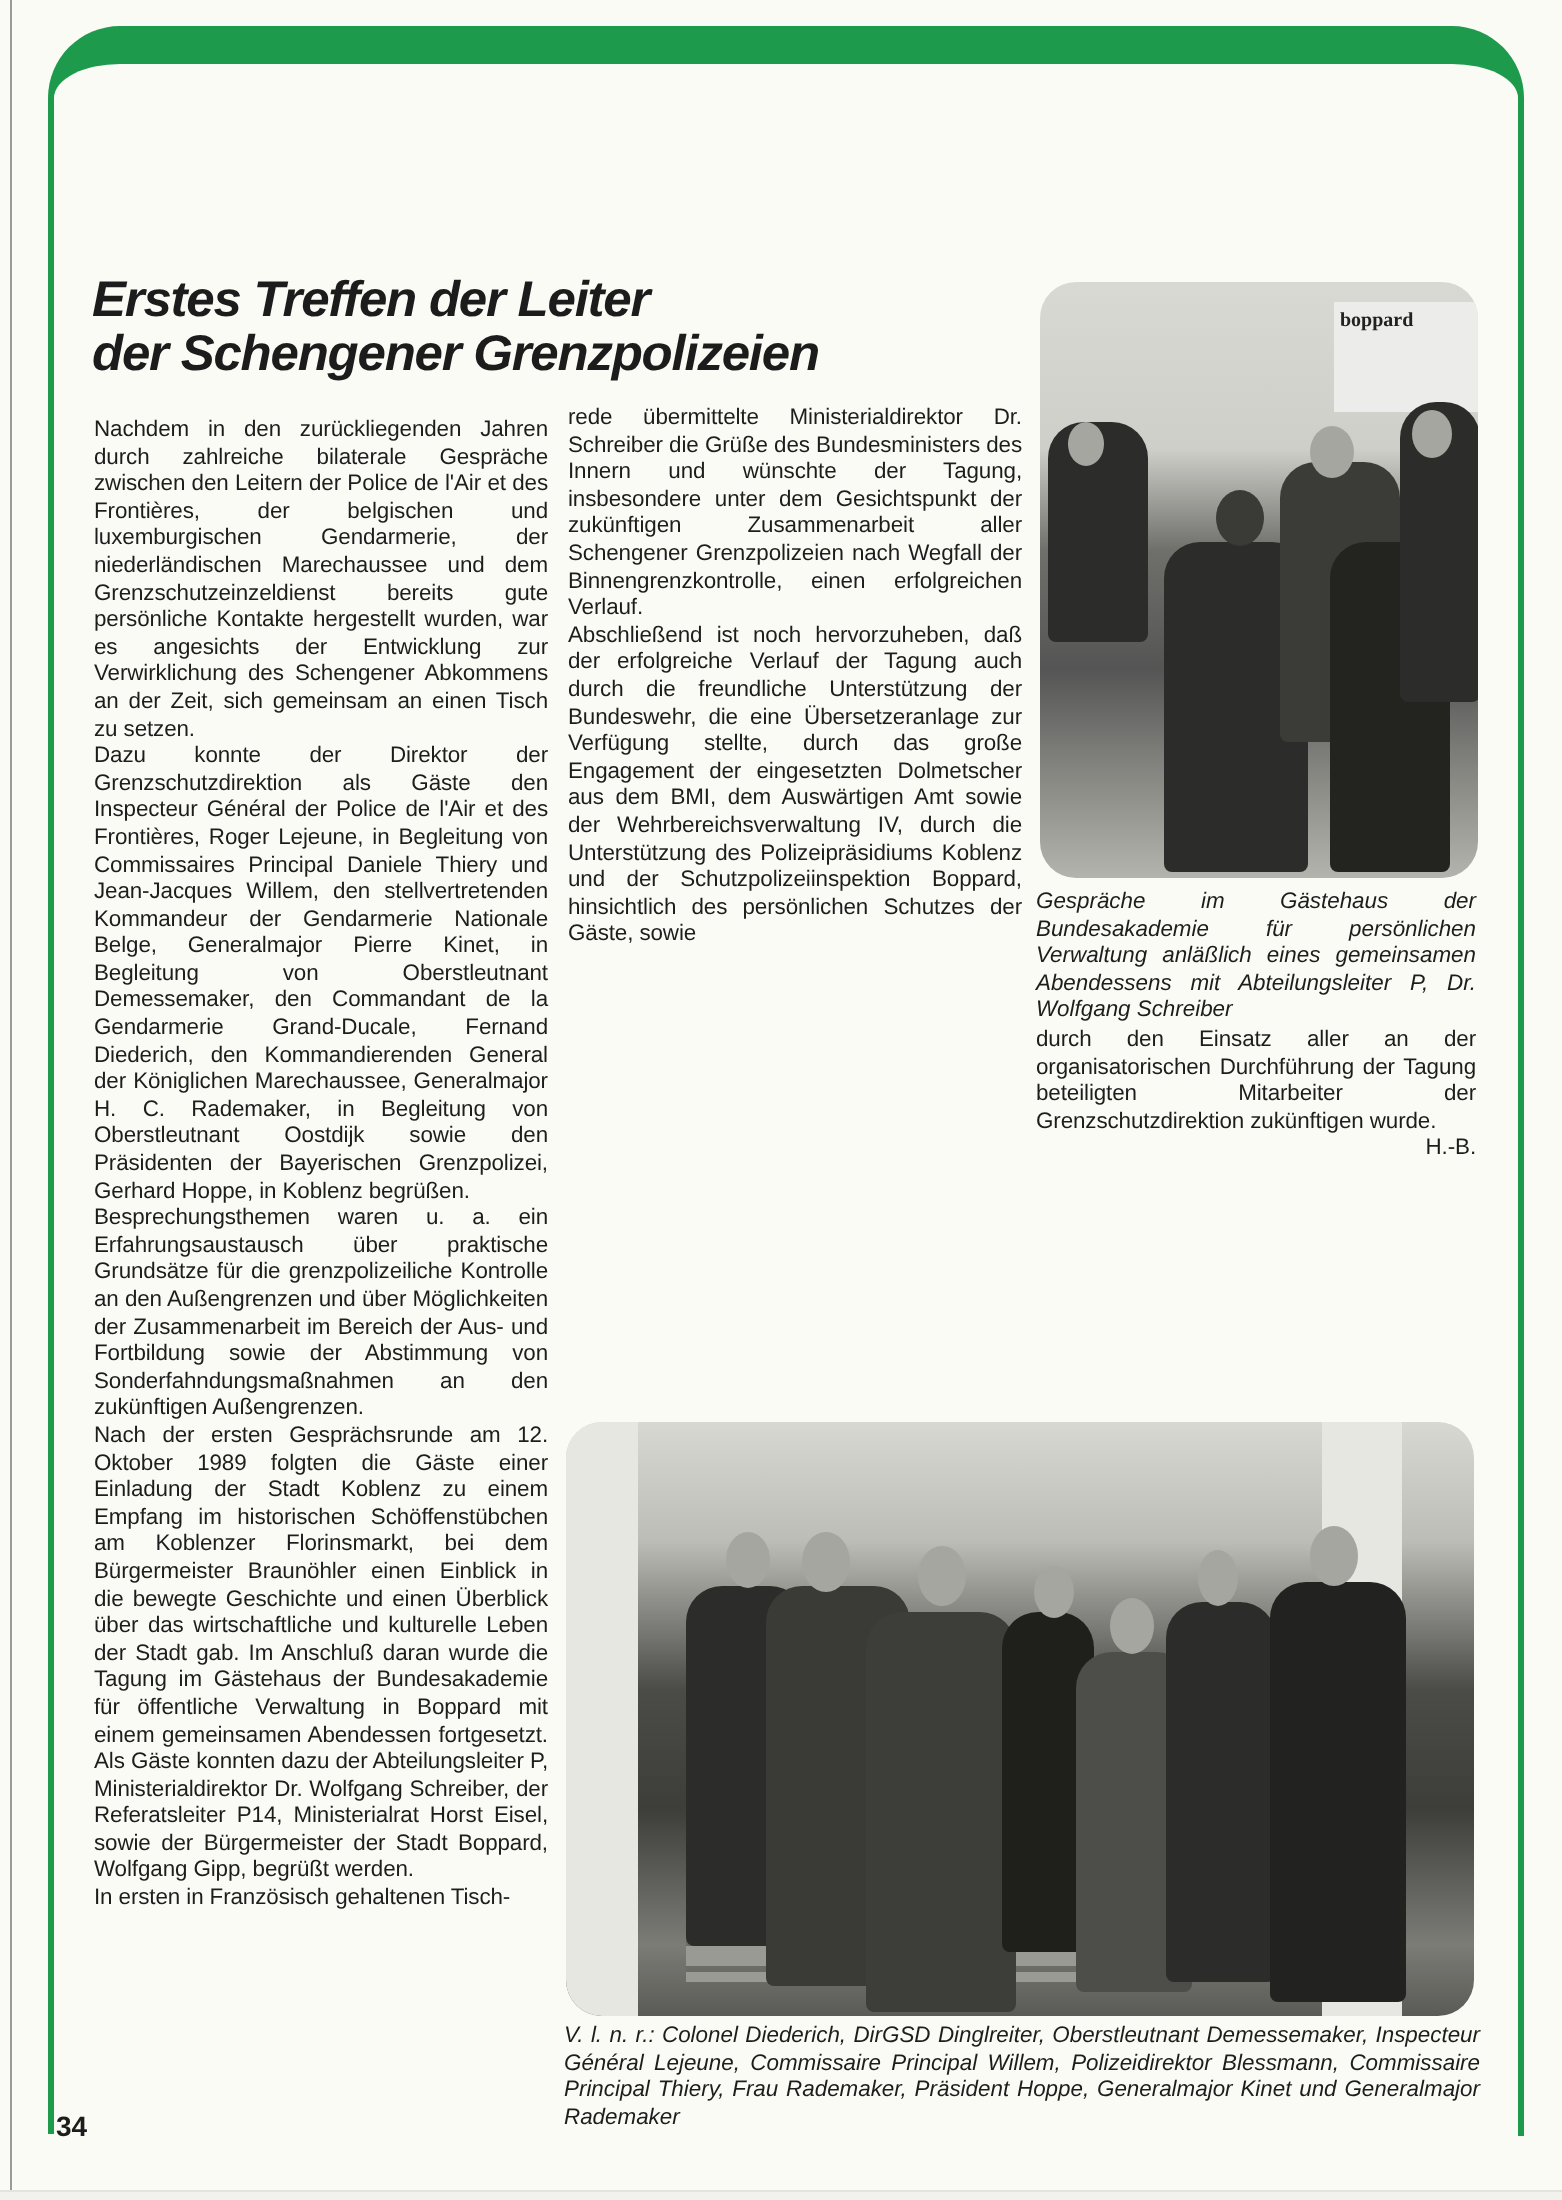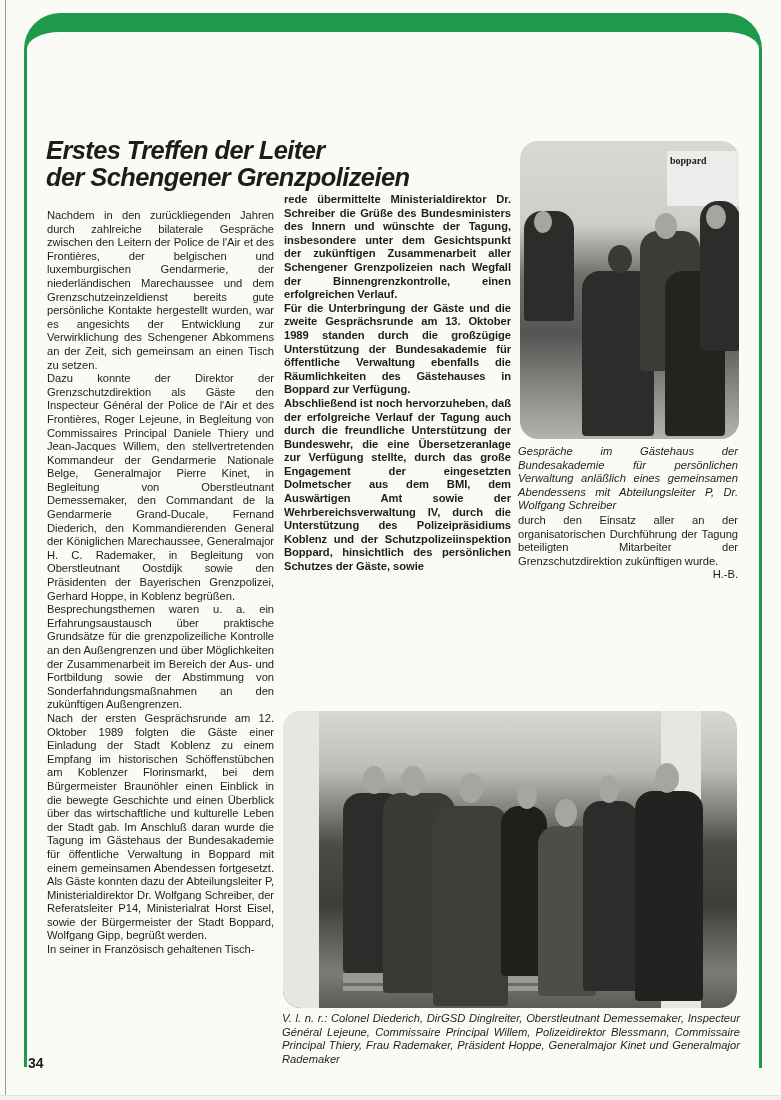--- a/index.html
+++ b/index.html
@@ -30,21 +30,21 @@
   }
   .headline span { display: block; }
 
   .col {
     position: absolute; width: 227px;
     font-size: 11.2px; line-height: 13.6px; text-align: justify;
     letter-spacing: -0.05px;
   }
   .col p { margin: 0; text-indent: 0; }
   .col1 { left: 47px; top: 209px; }
-  .col2 { left: 284px; top: 193px; font-weight: bold; }
+  .col2 { left: 284px; top: 203px; }
   .col3 { left: 518px; top: 514px; width: 220px; }
   .sig { float: right; padding-left: 24px; }
 
   .photo {
     position: absolute; overflow: hidden; border-radius: 18px;
     background: #8a8a86;
   }
   .photo1 { left: 520px; top: 141px; width: 219px; height: 298px;
     background: linear-gradient(180deg, #d9d9d4 0%, #cfcfca 28%, #6f6f6b 45%, #555 65%, #8d8d88 85%, #b4b4ae 100%); }
   .photo2 { left: 283px; top: 711px; width: 454px; height: 297px;
@@ -78,26 +78,25 @@
 <h1 class="headline">
   <span>Erstes Treffen der Leiter</span>
   <span>der Schengener Grenzpolizeien</span>
 </h1>
 
 <div class="col col1">
   <p>Nachdem in den zurückliegenden Jahren durch zahlreiche bilaterale Gespräche zwischen den Leitern der Police de l'Air et des Frontières, der belgischen und luxemburgischen Gendarmerie, der niederländischen Marechaussee und dem Grenzschutzeinzeldienst bereits gute persönliche Kontakte hergestellt wurden, war es angesichts der Entwicklung zur Verwirklichung des Schengener Abkommens an der Zeit, sich gemeinsam an einen Tisch zu setzen.</p>
   <p>Dazu konnte der Direktor der Grenzschutzdirektion als Gäste den Inspecteur Général der Police de l'Air et des Frontières, Roger Lejeune, in Begleitung von Commissaires Principal Daniele Thiery und Jean-Jacques Willem, den stellvertretenden Kommandeur der Gendarmerie Nationale Belge, Generalmajor Pierre Kinet, in Begleitung von Oberstleutnant Demessemaker, den Commandant de la Gendarmerie Grand-Ducale, Fernand Diederich, den Kommandierenden General der Königlichen Marechaussee, Generalmajor H. C. Rademaker, in Begleitung von Oberstleutnant Oostdijk sowie den Präsidenten der Bayerischen Grenzpolizei, Gerhard Hoppe, in Koblenz begrüßen.</p>
   <p>Besprechungsthemen waren u. a. ein Erfahrungsaustausch über praktische Grundsätze für die grenzpolizeiliche Kontrolle an den Außengrenzen und über Möglichkeiten der Zusammenarbeit im Bereich der Aus- und Fortbildung sowie der Abstimmung von Sonderfahndungsmaßnahmen an den zukünftigen Außengrenzen.</p>
   <p>Nach der ersten Gesprächsrunde am 12. Oktober 1989 folgten die Gäste einer Einladung der Stadt Koblenz zu einem Empfang im historischen Schöffenstübchen am Koblenzer Florinsmarkt, bei dem Bürgermeister Braunöhler einen Einblick in die bewegte Geschichte und einen Überblick über das wirtschaftliche und kulturelle Leben der Stadt gab. Im Anschluß daran wurde die Tagung im Gästehaus der Bundesakademie für öffentliche Verwaltung in Boppard mit einem gemeinsamen Abendessen fortgesetzt. Als Gäste konnten dazu der Abteilungsleiter P, Ministerialdirektor Dr. Wolfgang Schreiber, der Referatsleiter P14, Ministerialrat Horst Eisel, sowie der Bürgermeister der Stadt Boppard, Wolfgang Gipp, begrüßt werden.</p>
-  <p>In seiner in Französisch gehaltenen Tisch-</p>
+  <p>In ersten in Französisch gehaltenen Tisch-</p>
 </div>
 
 <div class="col col2">
   <p>rede übermittelte Ministerialdirektor Dr. Schreiber die Grüße des Bundesministers des Innern und wünschte der Tagung, insbesondere unter dem Gesichtspunkt der zukünftigen Zusammenarbeit aller Schengener Grenzpolizeien nach Wegfall der Binnengrenzkontrolle, einen erfolgreichen Verlauf.</p>
-  <p>Für die Unterbringung der Gäste und die zweite Gesprächsrunde am 13. Oktober 1989 standen durch die großzügige Unterstützung der Bundesakademie für öffentliche Verwaltung ebenfalls die Räumlichkeiten des Gästehauses in Boppard zur Verfügung.</p>
   <p>Abschließend ist noch hervorzuheben, daß der erfolgreiche Verlauf der Tagung auch durch die freundliche Unterstützung der Bundeswehr, die eine Übersetzeranlage zur Verfügung stellte, durch das große Engagement der eingesetzten Dolmetscher aus dem BMI, dem Auswärtigen Amt sowie der Wehrbereichsverwaltung IV, durch die Unterstützung des Polizeipräsidiums Koblenz und der Schutzpolizeiinspektion Boppard, hinsichtlich des persönlichen Schutzes der Gäste, sowie</p>
 </div>
 
 <div class="photo photo1">
   <div class="wall-text">&nbsp;</div>
   <div class="sign"></div>
   <div class="sign-text">boppard</div>
   <div class="person" style="left:4px;top:70px;width:50px;height:110px;"></div>
   <div class="head" style="left:14px;top:70px;width:18px;height:22px;"></div>
   <div class="person" style="left:62px;top:130px;width:72px;height:165px;"></div>

